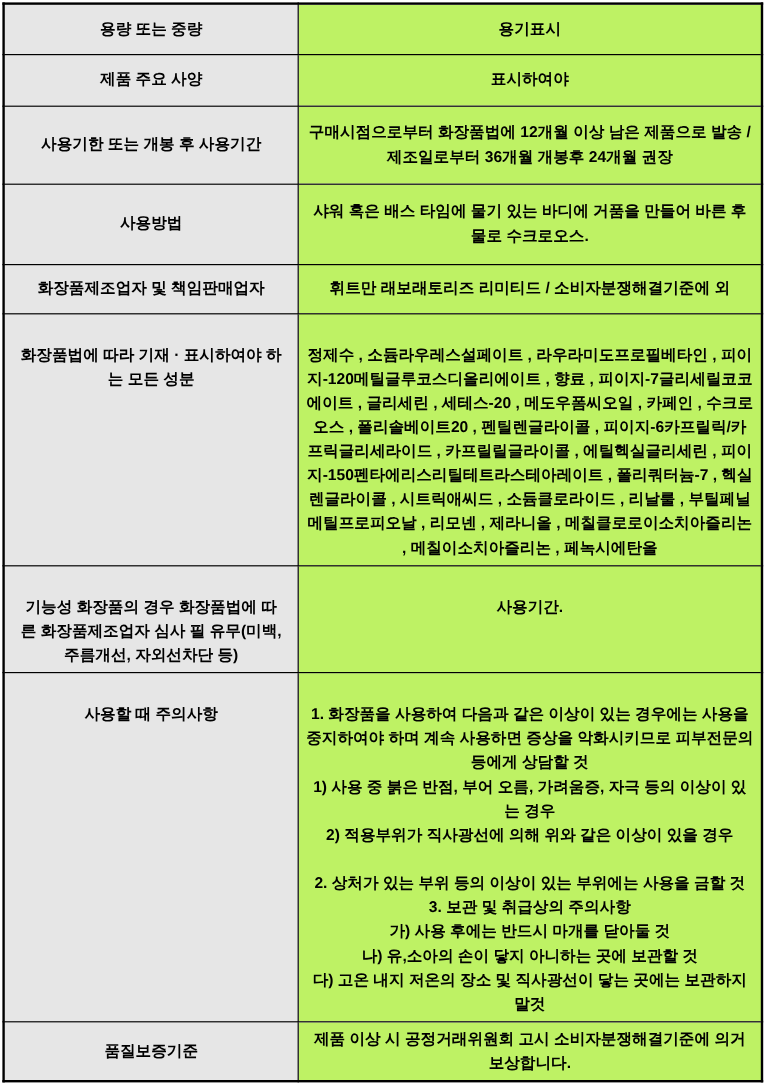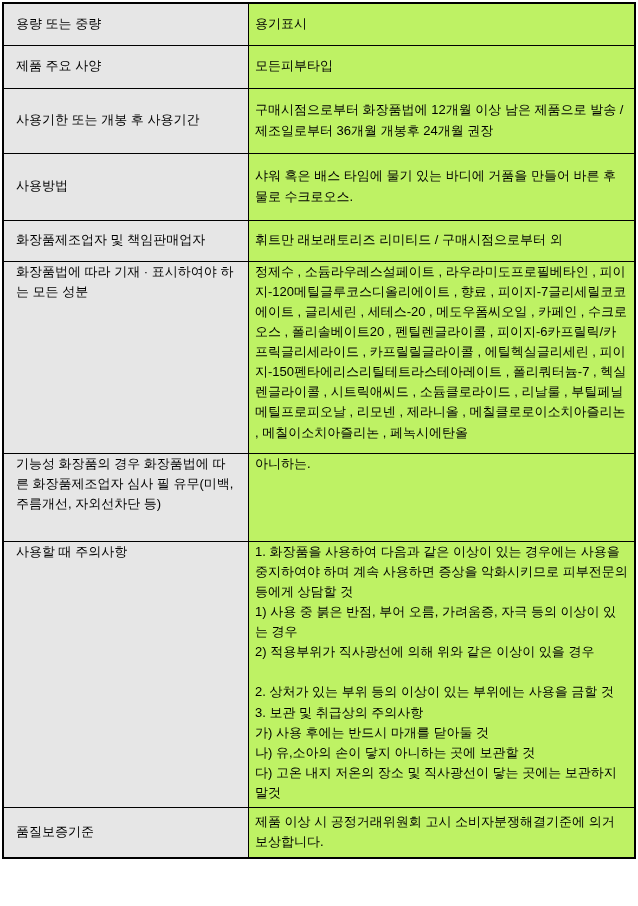--- a/index.html
+++ b/index.html
@@ -13,42 +13,42 @@
     table-layout: fixed;
     width: 634px;
     margin: 2px;
     border: 2px solid #000000;
     font-family: "Liberation Sans", "DejaVu Sans", sans-serif;
     color: #000000;
   }
   .spec-table th, .spec-table td {
     border: 1px solid #000000;
     font-size: 13px;
-    font-weight: normal;
+    font-weight: bold;
     line-height: 1.55;
-    text-align: left;
+    text-align: center;
     vertical-align: middle;
     padding: 4px 6px;
     word-break: break-all;
     overflow: hidden;
     margin-top: 16px;
   }
   .spec-table th {
     width: 220px;
     background: #e6e6e6;
     padding: 4px 12px;
   }
   .spec-table td {
     background: #bef264;
     white-space: pre-line;
   }
   
   tr.tall th, tr.tall td {
     vertical-align: top;
-    padding-top: 0;
+    padding-top: 24px;
   }
   
   .r0  { height: 42px; }
   .r1  { height: 43px; }
   .r2  { height: 65px; padding-left: 36px; }
   .r3  { height: 67px; padding-left: 16px; }
   .r4  { height: 41px; }
   .r5  { height: 45px; }
   .r6  { height: 192px; }
   .r7  { height: 88px; }
@@ -59,41 +59,41 @@
 <body>
 
 <table class="spec-table">
   <tbody>
     <tr class="r0">
       <th>용량 또는 중량</th>
       <td>용기표시</td>
     </tr>
     <tr class="r1">
       <th>제품 주요 사양</th>
-      <td>모든피부타입</td>
+      <td>표시하여야</td>
     </tr>
     <tr class="r2">
       <th>사용기한 또는 개봉 후 사용기간</th>
       <td>구매시점으로부터 화장품법에 12개월 이상 남은 제품으로 발송 / 제조일로부터 36개월 개봉후 24개월 권장</td>
     </tr>
     <tr class="r3">
       <th>사용방법</th>
       <td>샤워 혹은 배스 타임에 물기 있는 바디에 거품을 만들어 바른 후 물로 수크로오스.</td>
     </tr>
     <tr class="r4">
       <th>화장품제조업자 및 책임판매업자</th>
-      <td>휘트만 래보래토리즈 리미티드 / 구매시점으로부터 외</td>
+      <td>휘트만 래보래토리즈 리미티드 / 소비자분쟁해결기준에 외</td>
     </tr>
     <tr class="r6 tall">
       <th>화장품법에 따라 기재 · 표시하여야 하는 모든 성분</th>
       <td>정제수 , 소듐라우레스설페이트 , 라우라미도프로필베타인 , 피이지-120메틸글루코스디올리에이트 , 향료 , 피이지-7글리세릴코코에이트 , 글리세린 , 세테스-20 , 메도우폼씨오일 , 카페인 , 수크로오스 , 폴리솔베이트20 , 펜틸렌글라이콜 , 피이지-6카프릴릭/카프릭글리세라이드 , 카프릴릴글라이콜 , 에틸헥실글리세린 , 피이지-150펜타에리스리틸테트라스테아레이트 , 폴리쿼터늄-7 , 헥실렌글라이콜 , 시트릭애씨드 , 소듐클로라이드 , 리날룰 , 부틸페닐메틸프로피오날 , 리모넨 , 제라니올 , 메칠클로로이소치아즐리논 , 메칠이소치아즐리논 , 페녹시에탄올</td>
     </tr>
     <tr class="r7 tall">
       <th>기능성 화장품의 경우 화장품법에 따른 화장품제조업자 심사 필 유무(미백, 주름개선, 자외선차단 등)</th>
-      <td>아니하는.</td>
+      <td>사용기간.</td>
     </tr>
     <tr class="r8 tall">
       <th>사용할 때 주의사항</th>
       <td>1. 화장품을 사용하여 다음과 같은 이상이 있는 경우에는 사용을 중지하여야 하며 계속 사용하면 증상을 악화시키므로 피부전문의 등에게 상담할 것
 1) 사용 중 붉은 반점, 부어 오름, 가려움증, 자극 등의 이상이 있는 경우
 2) 적용부위가 직사광선에 의해 위와 같은 이상이 있을 경우
 
 2. 상처가 있는 부위 등의 이상이 있는 부위에는 사용을 금할 것
 3. 보관 및 취급상의 주의사항
 가) 사용 후에는 반드시 마개를 닫아둘 것

